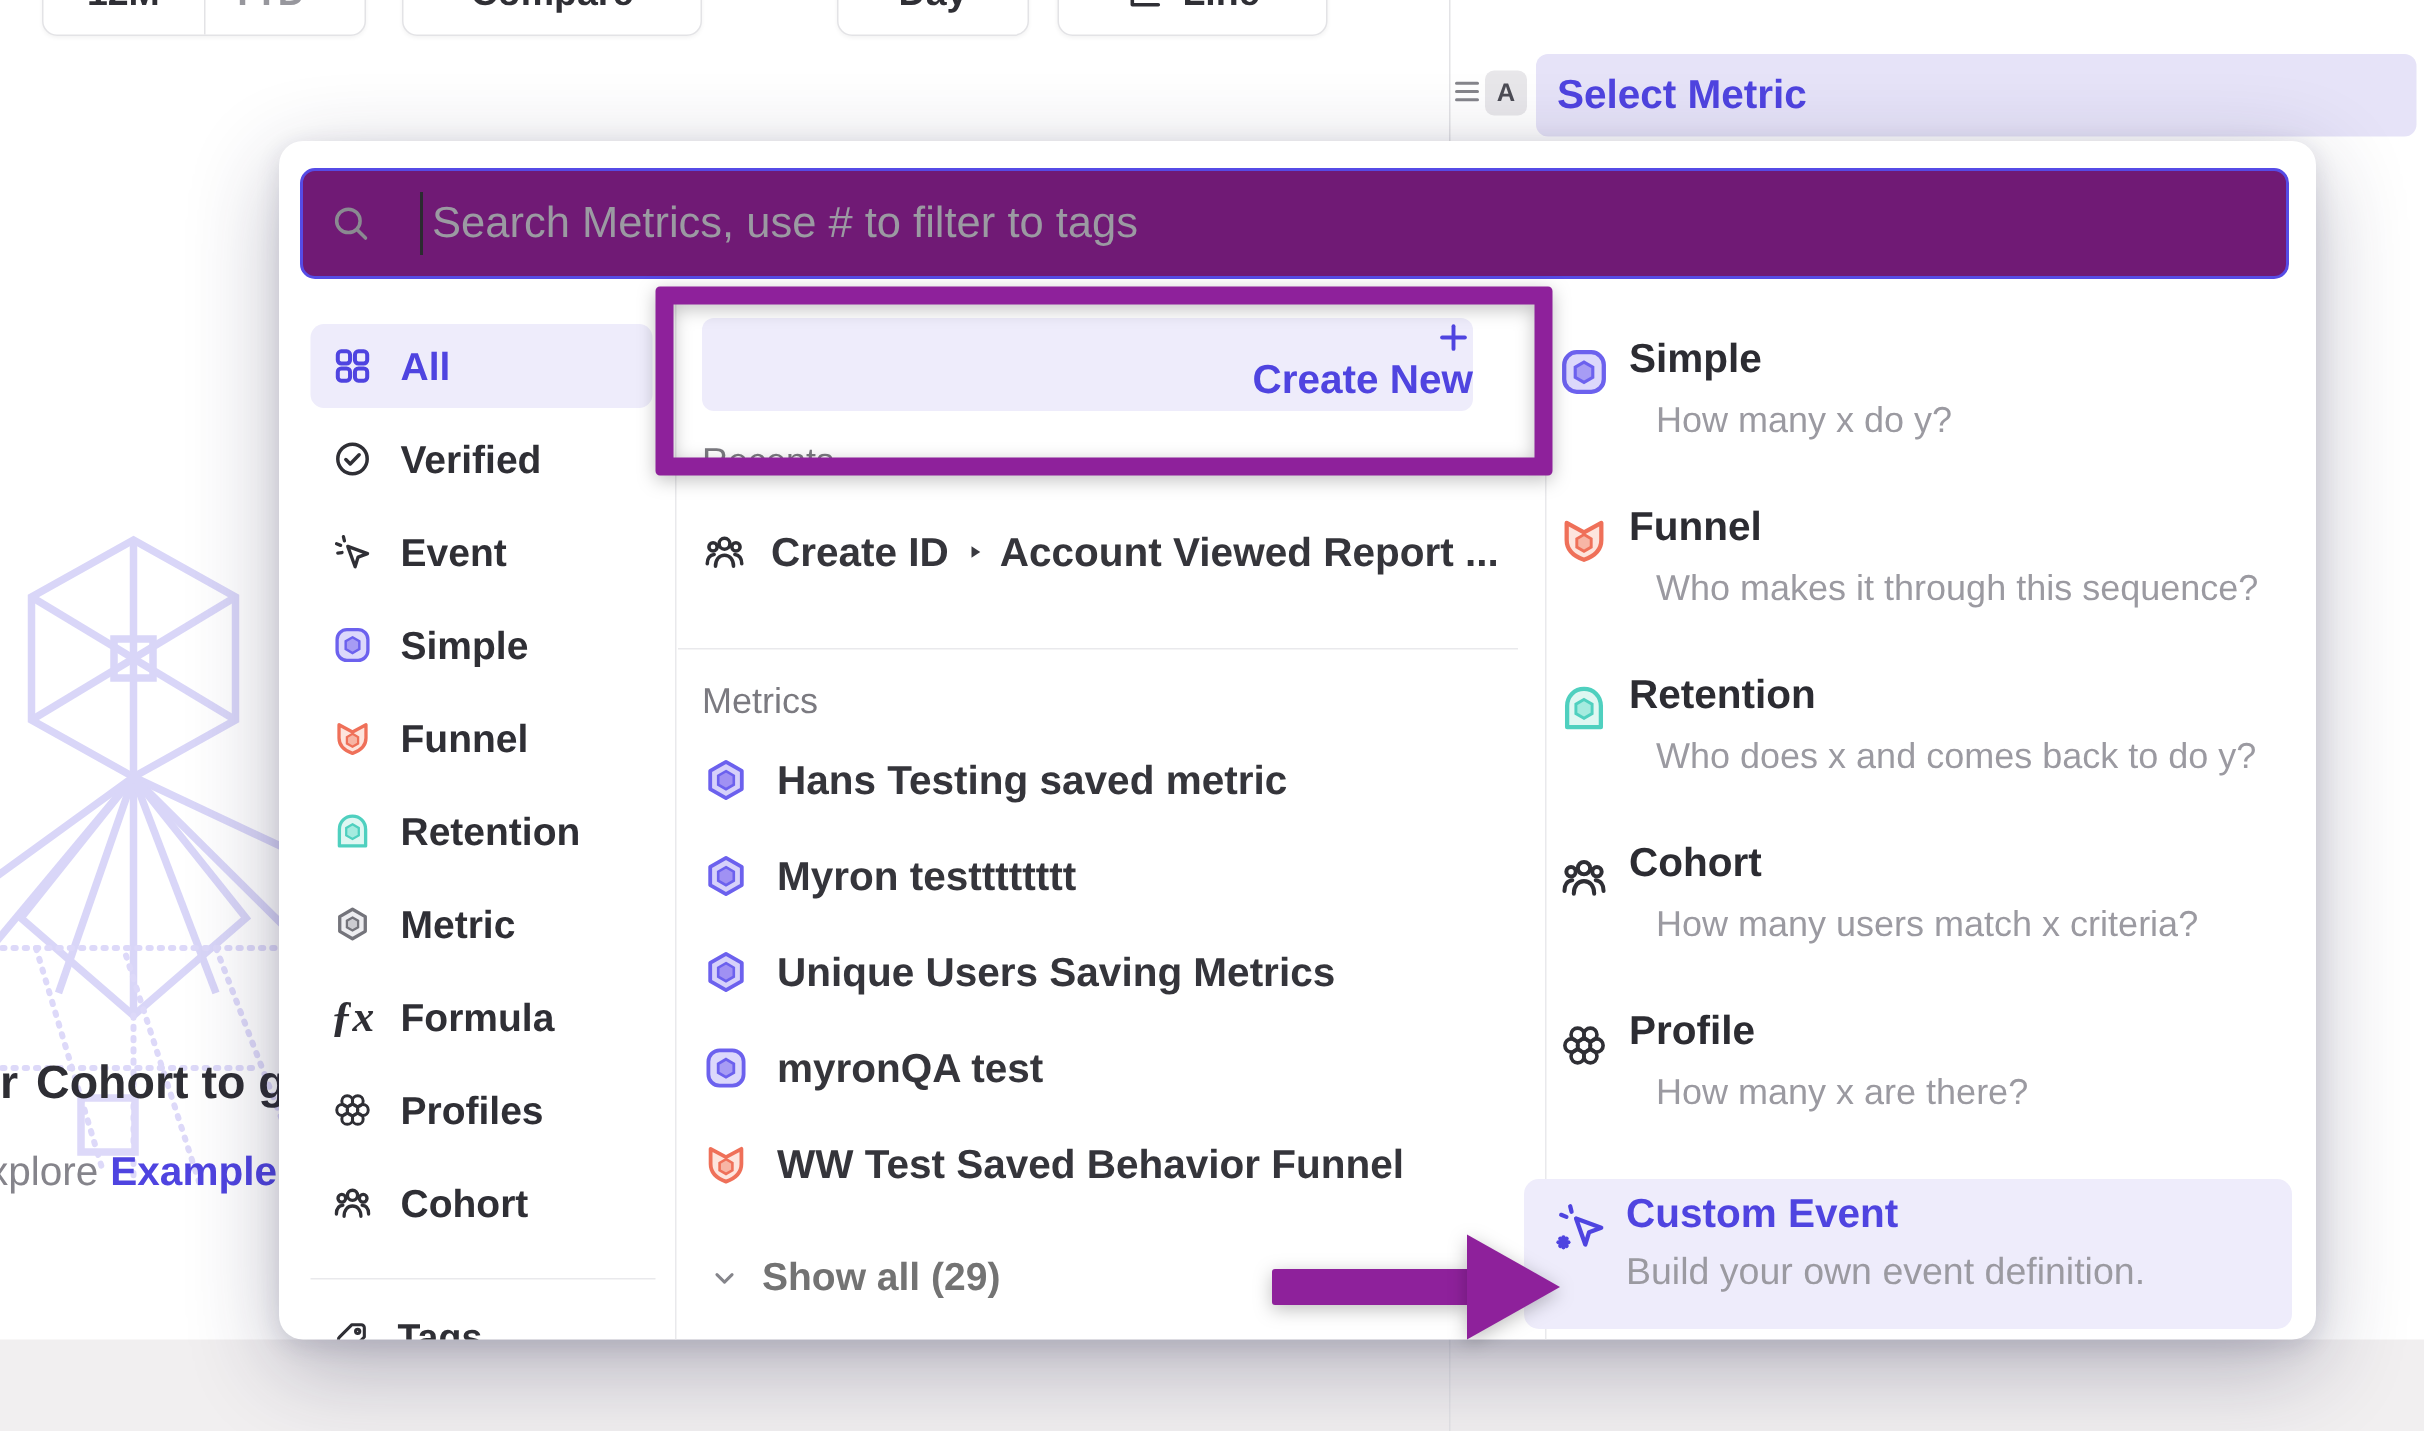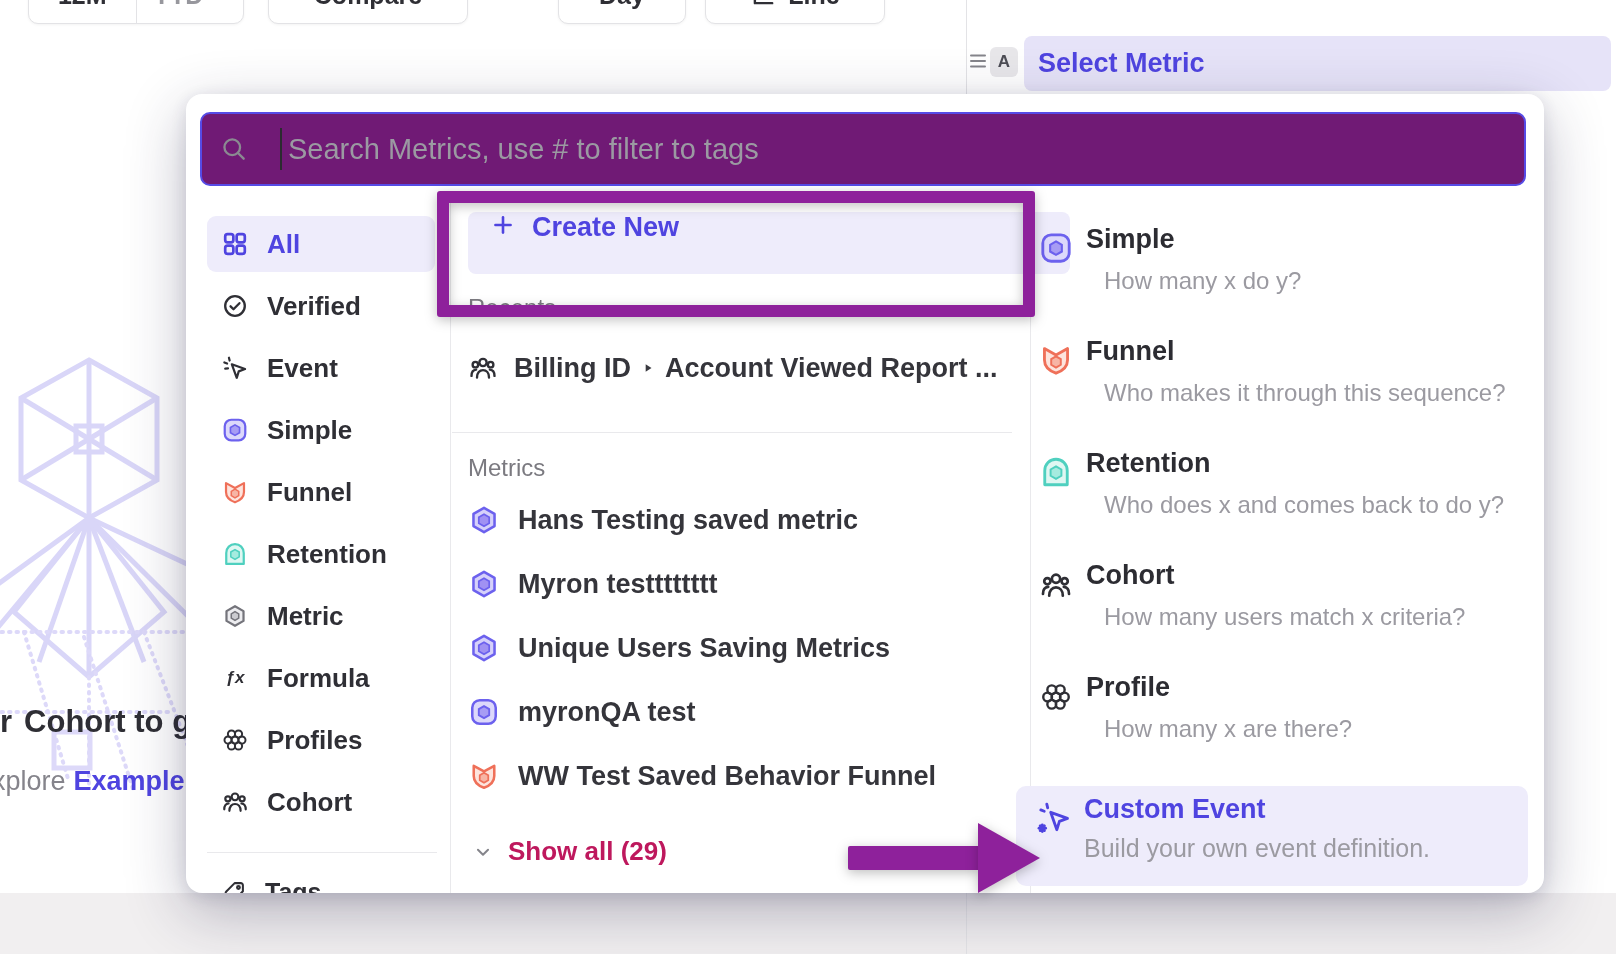--- a/index.html
+++ b/index.html
@@ -56,35 +56,35 @@
 
   
   .side-item{position:absolute;left:21px;width:228px;height:56px;border-radius:9px;display:flex;
     align-items:center;padding-left:14px;box-sizing:border-box;font-size:26px;font-weight:600;
     color:var(--text-dark);}
   .side-item.selected{background:var(--brand-bg);color:var(--brand);}
   .side-item .ic{width:28px;height:28px;margin-right:18px;display:flex;align-items:center;
     justify-content:center;color:var(--text-dark);}
   .side-item.selected .ic{color:var(--brand);}
   .side-div{position:absolute;left:21px;top:758px;width:230px;height:1px;background:var(--divider);}
-  .fx{font-family:Liberation Sans, sans-serif;font-style:italic;font-weight:600;font-size:17px;}
-
-  
-  .create-new{position:absolute;left:282px;top:118px;width:602px;height:62px;background:var(--brand-bg);
-    border-radius:8px;display:flex;align-items:flex-start;padding-left:22px;box-sizing:border-box;}
+  .fx{font-family:Liberation Serif, serif;font-style:italic;font-weight:600;font-size:29px;}
+
+  
+  .create-new{position:absolute;left:282px;top:118px;width:514px;height:62px;background:var(--brand-bg);
+    border-radius:8px;display:flex;align-items:flex-end;padding-left:22px;box-sizing:border-box;flex-direction:column;}
   .create-new .lbl{margin-left:16px;font-size:27px;font-weight:600;color:var(--brand);}
   .sec-label{position:absolute;left:282px;font-size:24px;color:var(--label-gray);}
   .recent-row{position:absolute;left:282px;top:252px;height:44px;display:flex;align-items:center;}
   .recent-row .txt{margin-left:16px;font-size:27px;font-weight:600;color:#35353b;display:flex;
     align-items:center;gap:10px;white-space:nowrap;}
   .mid-div{position:absolute;left:266px;top:338px;width:560px;height:1px;background:var(--divider);}
   .m-row{position:absolute;left:282px;height:44px;display:flex;align-items:center;font-size:27px;
     font-weight:600;color:#35353b;white-space:nowrap;}
   .m-row .ic32{margin-right:18px;}
-  .show-all{position:absolute;left:286px;top:742px;display:flex;align-items:center;color:#be185d;}
+  .show-all{position:absolute;left:286px;top:742px;display:flex;align-items:center;color:#737373;}
   .show-all .lbl{margin-left:14px;font-size:26px;font-weight:600;}
 
   
   .type{position:absolute;left:852px;width:490px;height:92px;}
   .type .tic{position:absolute;left:0;top:6px;}
   .type .title{position:absolute;left:48px;top:0;font-size:27px;font-weight:700;color:#2c2c32;white-space:nowrap;}
   .type .desc{position:absolute;left:66px;top:43px;font-size:24px;color:var(--text-gray);white-space:nowrap;}
   .custom-card{position:absolute;left:830px;top:692px;width:512px;height:100px;background:var(--brand-bg);
     border-radius:10px;}
   .custom-card .tic{position:absolute;left:20px;top:14px;color:var(--brand);}
@@ -396,21 +396,21 @@
 
     <div class="sec-label" style="top:200px">Recents</div>
 
     <div class="recent-row">
       <span>
           <svg width="30" height="30">
             <use href="#i-cohort"></use>
           </svg>
         </span>
       <span class="txt">
-        <span>Billing ID</span>
+        <span>Create ID</span>
         <span style="color:#3a3a40">
             <svg width="14" height="14">
               <use href="#i-triangle-right"></use>
             </svg>
           </span>
         <span>Account Viewed Report ...</span>
       </span>
     </div>
 
     <div class="mid-div"></div>

